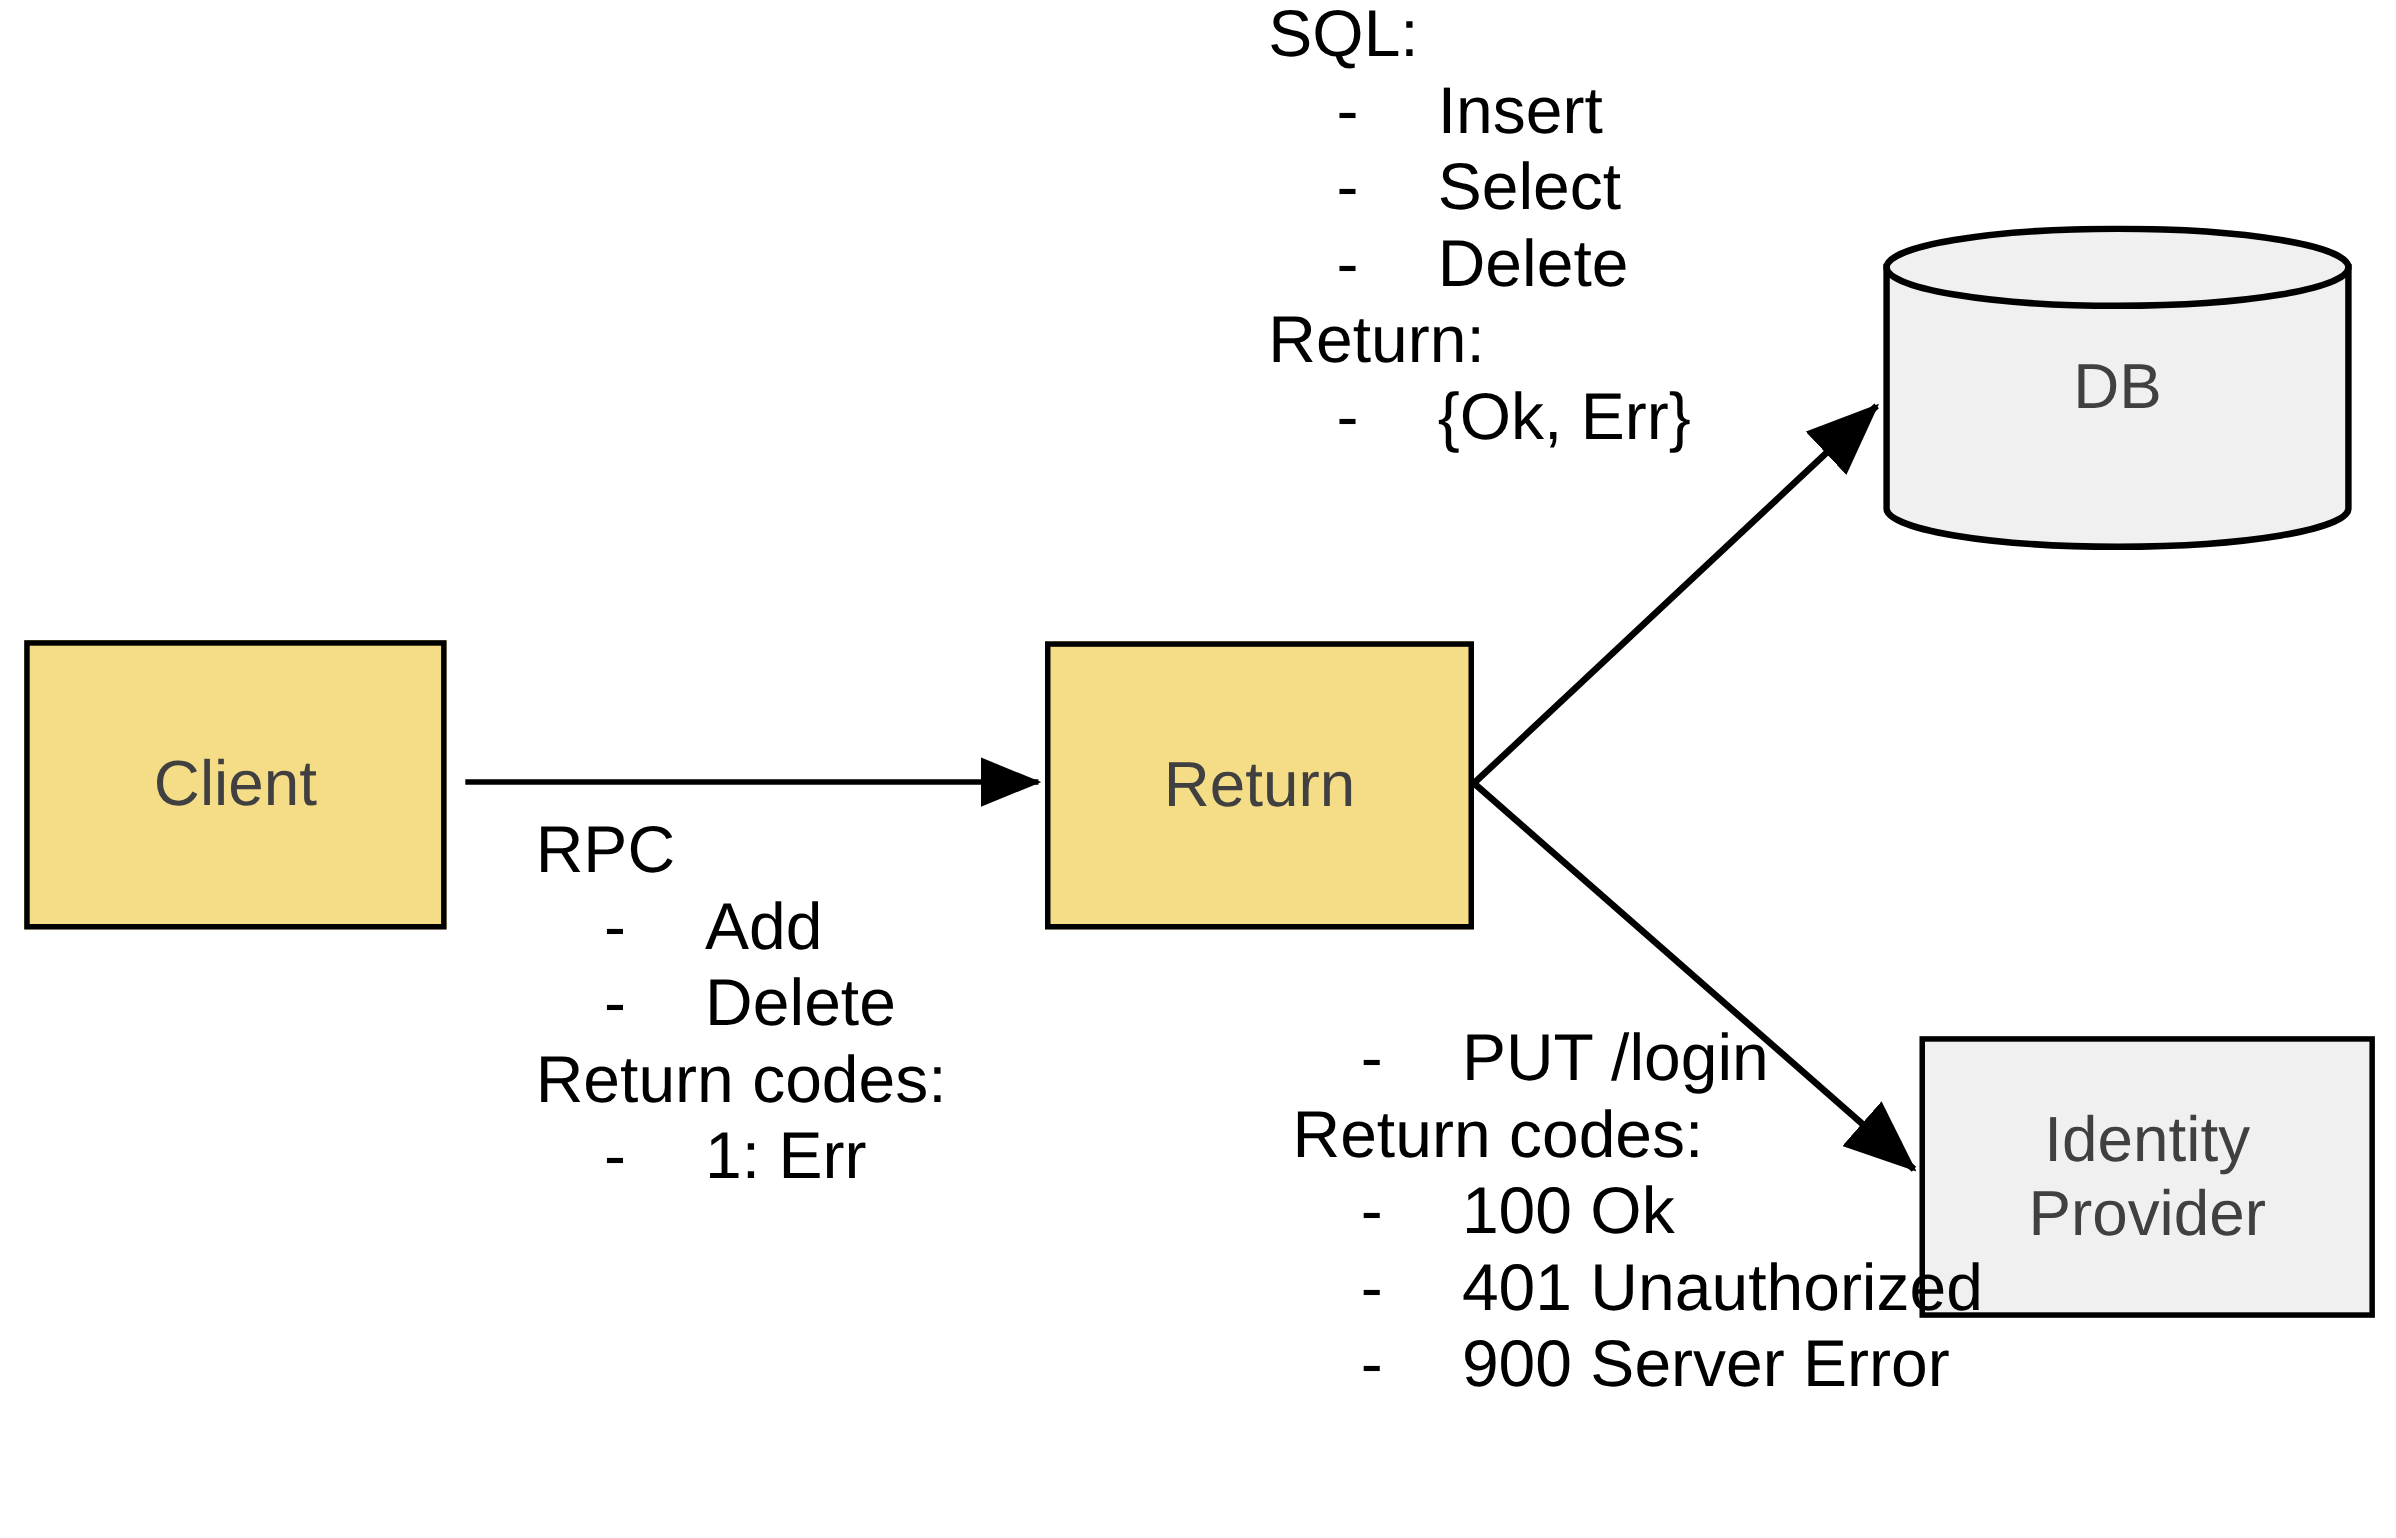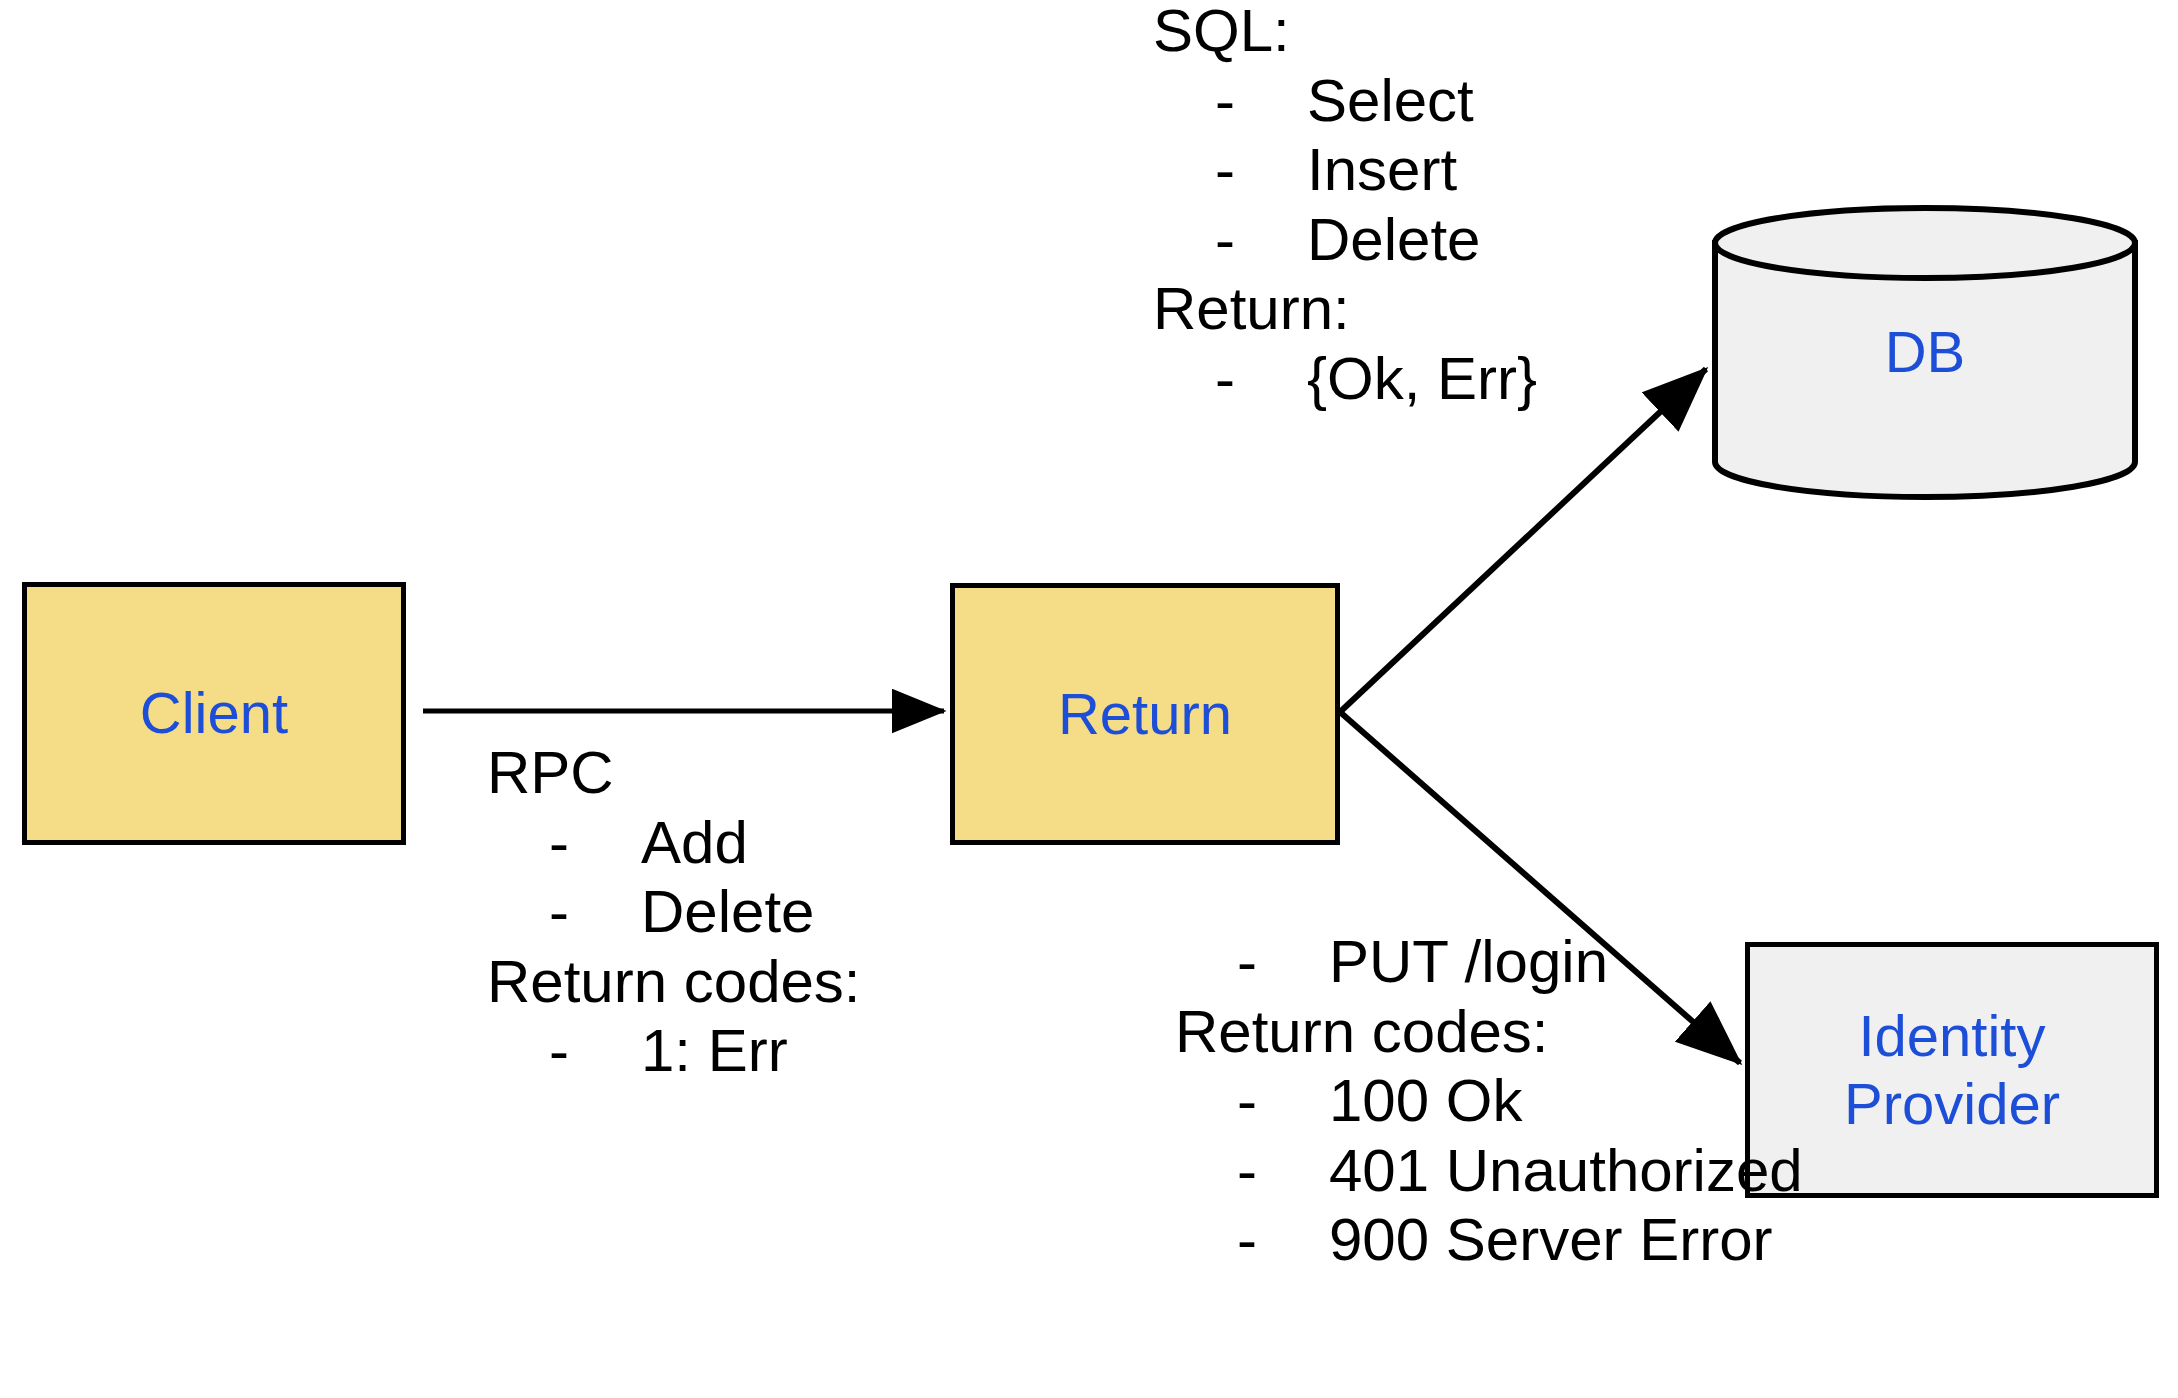--- a/index.html
+++ b/index.html
@@ -23,21 +23,21 @@
     justify-content: center;
     text-align: center;
     color: #000000;
     line-height: 1.18;
   }
   .node-rect {
     border: 5px solid #000000;
   }
   .node-label {
     font-size: 58px;
-    color: #1d4ed8;
+    color: #404040;
     white-space: pre-line;
   }
   
   #node-client {
     left: 22px;
     top: 582px;
     width: 384px;
     height: 263px;
   }
   
@@ -141,24 +141,24 @@
   </div>
 
   <div class="node node-rect" id="node-identity-provider" style="background:#F0F0F0;">
     <span class="node-label">Identity
 Provider</span>
   </div>
 
   <div class="note" id="note-sql">
     <span class="note-title">SQL:</span>
     <span class="note-item">
-      <span class="bullet-dash">-</span><span>Select</span>
+      <span class="bullet-dash">-</span><span>Insert</span>
     </span>
     <span class="note-item">
-      <span class="bullet-dash">-</span><span>Insert</span>
+      <span class="bullet-dash">-</span><span>Select</span>
     </span>
     <span class="note-item">
       <span class="bullet-dash">-</span><span>Delete</span>
     </span>
     <span class="note-title">Return:</span>
     <span class="note-item">
       <span class="bullet-dash">-</span><span>{Ok, Err}</span>
     </span>
   </div>
 

